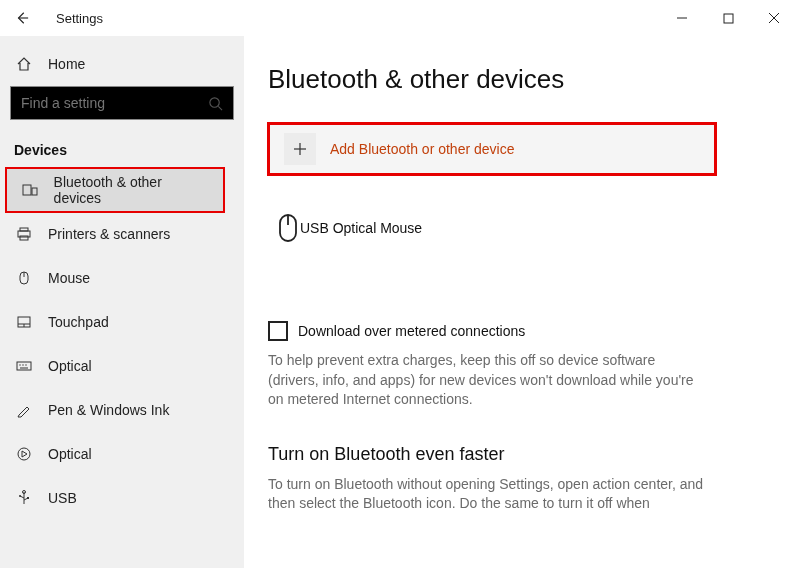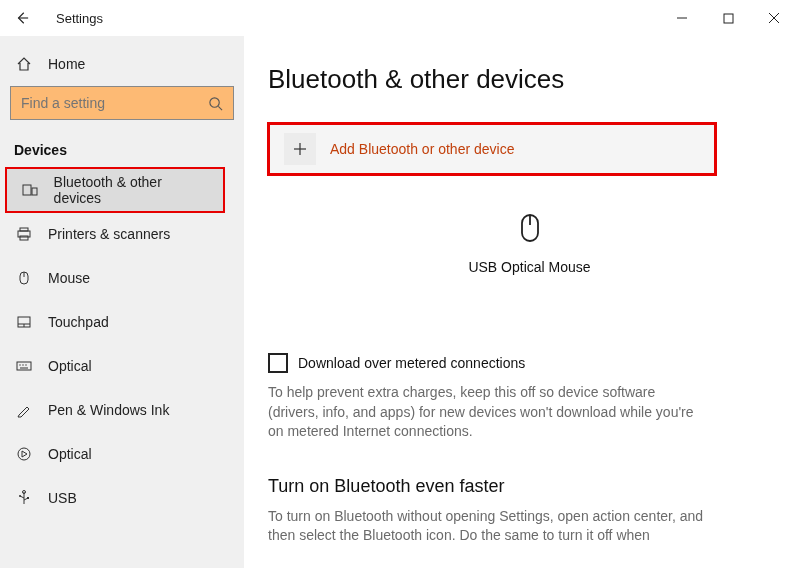--- a/index.html
+++ b/index.html
@@ -8,36 +8,36 @@
     .titlebar .back { width: 28px; height: 28px; display:flex; align-items:center; justify-content:center; cursor:pointer; }
     .titlebar .title { margin-left: 20px; font-size: 13px; color:#1b1b1b; }
     .titlebar .spacer { flex: 1; }
     .titlebar .winbtn { width: 46px; height: 30px; display:flex; align-items:center; justify-content:center; cursor:pointer; }
     .content { flex:1; display:flex; overflow:hidden; }
     .sidebar { width: 244px; background:#f0f0f0; padding: 14px 0 0 0; display:flex; flex-direction:column; }
     .home-row { display:flex; align-items:center; padding: 6px 14px 14px 14px; cursor:pointer; }
     .home-row .icon { width:20px; display:flex; justify-content:center; }
     .home-row .label { margin-left:14px; font-size:14px; color:#222; }
     .search-wrap { margin: 0 10px 22px 10px; }
-    .search { width:100%; height:34px; border:1px solid #888; background:#fdba74; display:flex; align-items:center; padding:0 10px; }
+    .search { width:100%; height:34px; border:1px solid #888; background:#000000; display:flex; align-items:center; padding:0 10px; }
     .search input { flex:1; border:none; background:transparent; outline:none; font-size:14px; color:#666; }
     .search .sicon { color:#555; }
     .section-title { padding: 0 14px 10px 14px; font-weight:600; font-size:14px; color:#111; }
     .nav-item { display:flex; align-items:center; height:44px; padding:0 14px; cursor:pointer; font-size:14px; color:#222; }
     .nav-item .icon { width:20px; display:flex; justify-content:center; color:#333; }
     .nav-item .label { margin-left:14px; }
     .nav-item.selected { background:#dcdcdc; }
     .hl-red { outline: 2px solid #e60000; outline-offset: -1px; }
     .main { flex:1; padding: 28px 22px 0 24px; overflow:hidden; background:#fff; }
     .page-title { font-size:26px; font-weight:400; color:#111; margin-bottom:28px; }
     .add-device { display:flex; align-items:center; height:52px; padding:0 16px; background:#f5f5f5; cursor:pointer; margin-bottom:34px; outline:3px solid #e60000; outline-offset:-2px; width:448px; }
     .add-device .plusbox { width:32px; height:32px; background:#ececec; display:flex; align-items:center; justify-content:center; margin-right:14px; color:#333; }
     .add-device .label { font-size:14px; color:#c2410c; }
     .subhead { font-size:18px; color:#111; margin-bottom:12px; }
-    .device-row { display:flex; align-items:center; gap:16px; padding:4px 0 18px 8px;flex-direction:column; }
+    .device-row { display:flex; align-items:center; gap:0; padding:4px 0 18px 8px; }
     .device-row .label { font-size:14px; color:#111; }
     .checkbox-row { display:flex; align-items:center; gap:10px; margin-top:60px; }
     .checkbox { width:20px; height:20px; border:2px solid #222; display:inline-block; }
     .checkbox-label { font-size:14px; color:#111; }
     .help-text { font-size:14px; color:#6b6b6b; margin-top:10px; line-height:1.4; max-width:440px; }
     .subhead2 { font-size:18px; color:#111; margin-top:34px; margin-bottom:10px; }
     svg { display:block; }
   </style>
 </head>
 <body>

